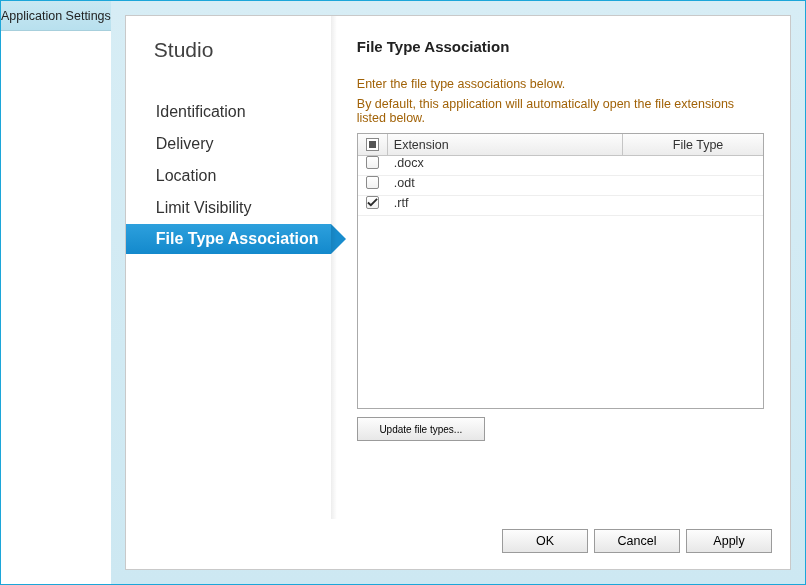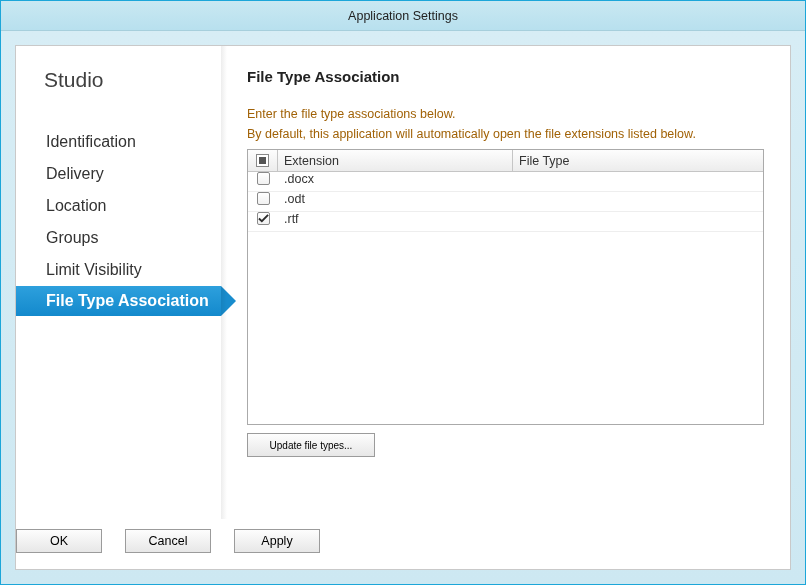--- a/index.html
+++ b/index.html
@@ -9,21 +9,21 @@
       width: 806px;
       height: 585px;
       overflow: hidden;
     }
     .window {
       width: 806px;
       height: 585px;
       border: 1px solid #1ca6d9;
       background: #fff;
       display: flex;
-      flex-direction: column;
+      flex-direction: row;
     }
     .titlebar {
       background: linear-gradient(#c9e8f2, #b8e0ee);
       border-bottom: 1px solid #a7cfdc;
       height: 30px;
       display: flex;
       align-items: center;
       justify-content: center;
       font-size: 12.5px;
       color: #222;
@@ -124,21 +124,21 @@
       height: 22px;
     }
     .gh-cell {
       border-right: 1px solid #c5c5c5;
       display: flex;
       align-items: center;
       padding: 0 6px;
     }
     .gh-check { width: 30px; justify-content: center; padding: 0; }
     .gh-ext { width: 235px; }
-    .gh-type { flex: 1; border-right: none; }
+    .gh-type { flex: 1; border-right: none; margin-left: 44px; }
     .tristate {
       width: 13px; height: 13px;
       border: 1px solid #888;
       background: #fff;
       display: flex; align-items: center; justify-content: center;
     }
     .tristate::after {
       content: "";
       width: 7px; height: 7px;
       background: #555;
@@ -167,22 +167,23 @@
       width: 128px;
       height: 24px;
       font-size: 10px;
       background: linear-gradient(#fdfdfd,#e7e7e7);
       border: 1px solid #9b9b9b;
       cursor: pointer;
       text-align: center;
     }
     .footer {
       display: flex;
-      gap: 23px;
-      padding: 10px 26px 16px 0;
+      justify-content: flex-end;
+      gap: 6px;
+      padding: 10px 18px 16px 0;
     }
     .btn {
       width: 86px; height: 24px;
       font-size: 12.5px;
       background: linear-gradient(#fdfdfd,#e7e7e7);
       border: 1px solid #9b9b9b;
       cursor: pointer;
     }
   </style>
 </head>
@@ -195,21 +196,20 @@
   <div class="outer">
     <div class="inner">
       <div class="content">
 
         <div class="sidebar">
           <div class="studio-title">Studio</div>
           <ul class="nav">
             <li class="nav-item"><span>Identification</span></li>
             <li class="nav-item"><span>Delivery</span></li>
             <li class="nav-item"><span>Location</span></li>
-            <li class="nav-item"><span>Groups</span></li>
             <li class="nav-item"><span>Limit Visibility</span></li>
             <li class="nav-item active">
                 <span>File Type Association</span>
               </li>
           </ul>
           <div class="sidebar-shadow"></div>
         </div>
 
         <div class="main">
           <div class="page-title">File Type Association</div>

